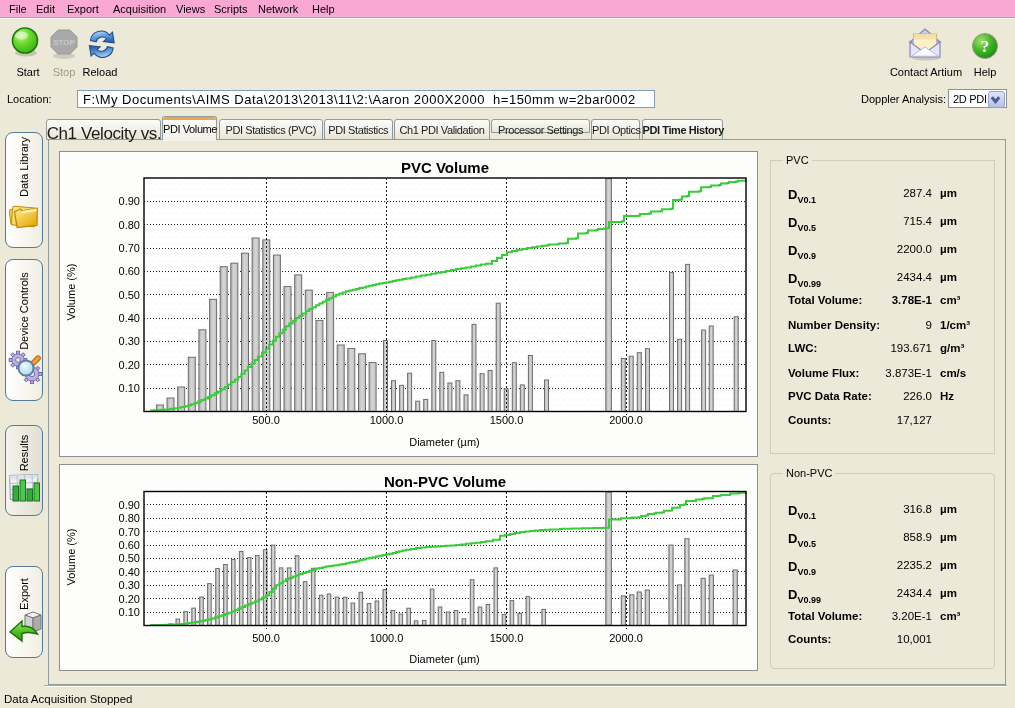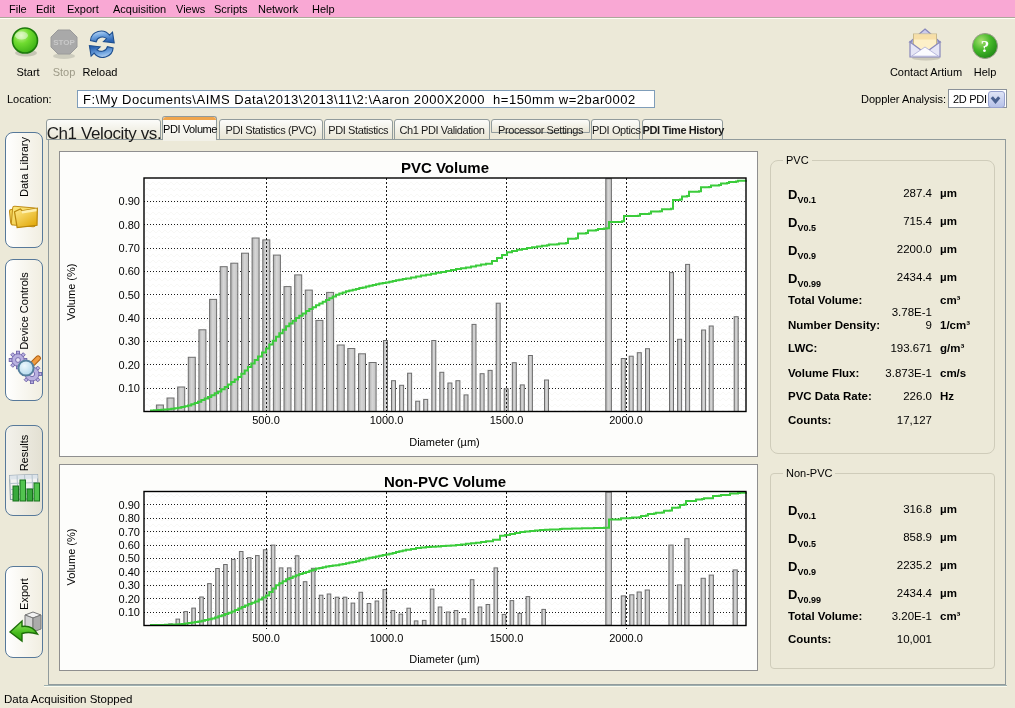--- a/index.html
+++ b/index.html
@@ -408,41 +408,41 @@
 <text x="140" y="519.3" text-anchor="end" font-size="11" fill="#000" dominant-baseline="middle">0.80</text>
 <text x="140" y="505.9" text-anchor="end" font-size="11" fill="#000" dominant-baseline="middle">0.90</text>
 <text x="266.0" y="641.5" text-anchor="middle" font-size="11" fill="#000">500.0</text>
 <text x="386.5" y="641.5" text-anchor="middle" font-size="11" fill="#000">1000.0</text>
 <text x="506.5" y="641.5" text-anchor="middle" font-size="11" fill="#000">1500.0</text>
 <text x="626.0" y="641.5" text-anchor="middle" font-size="11" fill="#000">2000.0</text>
 <text x="444.5" y="663" text-anchor="middle" font-size="11" fill="#000">Diameter (µm)</text>
 <text x="74.5" y="557" text-anchor="middle" font-size="11" fill="#000" transform="rotate(-90 74.5 557)">Volume (%)</text>
 </svg>
 
-<div style="position:absolute;left:770px;top:160px;width:223px;height:292px;border:1px solid #cfccba;border-radius:8px;z-index:3;">
+<div style="position:absolute;left:770px;top:160px;width:223px;height:292px;border:1px solid #cfccba;border-radius:0;z-index:3;">
 <div style="position:absolute;left:12px;top:-7px;background:#ece9d8;padding:0 3px;font-size:11px;">PVC</div>
 <div style="position:absolute;left:17px;top:24px;width:200px;height:18px;">
 <span style="font-weight:bold;font-size:13px;">D</span><span style="font-weight:bold;font-size:9px;position:relative;top:4px;">V0.1</span>
 <span style="position:absolute;right:56px;top:2px;font-size:11.5px;">287.4</span>
 <span style="position:absolute;left:152px;top:2px;font-weight:bold;font-size:11.5px;">µm</span></div>
     <div style="position:absolute;left:17px;top:52px;width:200px;height:18px;">
 <span style="font-weight:bold;font-size:13px;">D</span><span style="font-weight:bold;font-size:9px;position:relative;top:4px;">V0.5</span>
 <span style="position:absolute;right:56px;top:2px;font-size:11.5px;">715.4</span>
 <span style="position:absolute;left:152px;top:2px;font-weight:bold;font-size:11.5px;">µm</span></div>
     <div style="position:absolute;left:17px;top:80px;width:200px;height:18px;">
 <span style="font-weight:bold;font-size:13px;">D</span><span style="font-weight:bold;font-size:9px;position:relative;top:4px;">V0.9</span>
 <span style="position:absolute;right:56px;top:2px;font-size:11.5px;">2200.0</span>
 <span style="position:absolute;left:152px;top:2px;font-weight:bold;font-size:11.5px;">µm</span></div>
     <div style="position:absolute;left:17px;top:108px;width:200px;height:18px;">
 <span style="font-weight:bold;font-size:13px;">D</span><span style="font-weight:bold;font-size:9px;position:relative;top:4px;">V0.99</span>
 <span style="position:absolute;right:56px;top:2px;font-size:11.5px;">2434.4</span>
 <span style="position:absolute;left:152px;top:2px;font-weight:bold;font-size:11.5px;">µm</span></div>
     <div style="position:absolute;left:17px;top:133px;width:200px;height:16px;font-size:11.5px;">
 <span style="font-weight:bold;">Total Volume:</span>
-<span style="position:absolute;right:56px;top:12px;">3.78E-1</span>
+<span style="position:absolute;right:56px;top:0;font-weight:bold;">3.78E-1</span>
 <span style="position:absolute;left:152px;top:0;font-weight:bold;">cm³</span></div>
     <div style="position:absolute;left:17px;top:158px;width:200px;height:16px;font-size:11.5px;">
 <span style="font-weight:bold;">Number Density:</span>
 <span style="position:absolute;right:56px;top:0;">9</span>
 <span style="position:absolute;left:152px;top:0;font-weight:bold;">1/cm³</span></div>
     <div style="position:absolute;left:17px;top:181px;width:200px;height:16px;font-size:11.5px;">
 <span style="font-weight:bold;">LWC:</span>
 <span style="position:absolute;right:56px;top:0;">193.671</span>
 <span style="position:absolute;left:152px;top:0;font-weight:bold;">g/m³</span></div>
     <div style="position:absolute;left:17px;top:206px;width:200px;height:16px;font-size:11.5px;">

